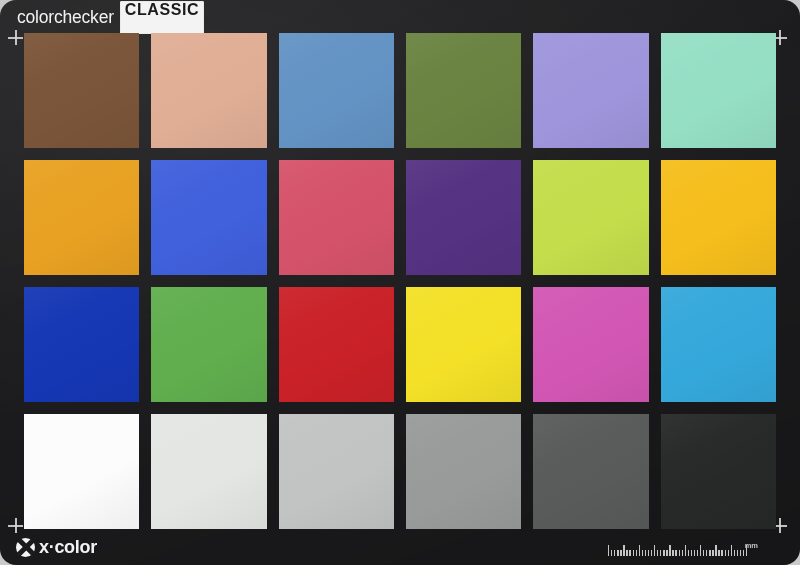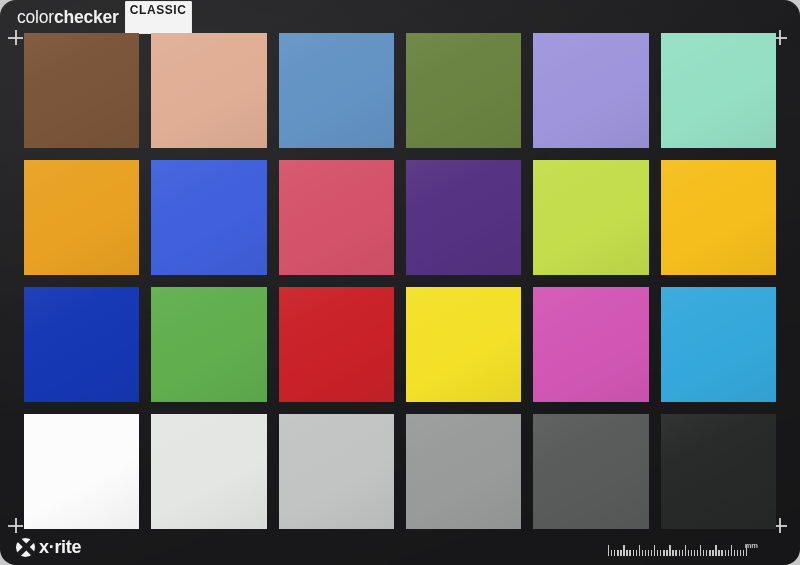--- a/index.html
+++ b/index.html
@@ -56,26 +56,26 @@
     height: 20px;
     white-space: nowrap;
   }
   .logo-word {
     color: #f2f2f2;
     font-size: 17.5px;
     line-height: 18px;
     letter-spacing: -0.2px;
   }
   .logo-word .thin { font-weight: 400; }
-  .logo-word .bold { font-weight: 700; text-align: right; }
+  .logo-word .bold { font-weight: 400; text-align: right; }
   .logo-classic {
     margin-left: 6px;
     background: #f3f3f3;
     color: #1b1b1d;
-    font-size: 12px;
+    font-size: 16px;
     font-weight: 700;
     letter-spacing: 0.6px;
     line-height: 12px;
     padding: 2px 4px 17px 4px;
     border: 1px solid #e9e9e9;
     border-radius: 1px;
   }
 
   
   .cross {
@@ -286,21 +286,21 @@
         <div class="patch" title="neutral 3.5 #595b5b">
           <div class="patch-fill" style="background: rgb(89, 91, 91);"></div>
         </div>
         <div class="patch" title="black 2 #272828">
           <div class="patch-fill" style="background: rgb(39, 40, 40);"></div>
         </div>
       </div>
 
     <div class="xrite">
       <span class="xrite-badge"></span>
-      <span class="xrite-text">x·rite</span>
+      <span class="xrite-text">x·color</span>
     </div>
 
     <div class="ruler">
       <div class="ruler-ticks" id="ruler-ticks">
           <div class="tick major" style="left: 0px; background: rgb(214, 214, 214);"></div>
           <div class="tick minor" style="left: 3.06667px; background: rgb(214, 214, 214);"></div>
           <div class="tick minor" style="left: 6.13333px; background: rgb(214, 214, 214);"></div>
           <div class="tick minor" style="left: 9.2px; background: rgb(214, 214, 214);"></div>
           <div class="tick minor" style="left: 12.2667px; background: rgb(214, 214, 214);"></div>
           <div class="tick major" style="left: 15.3333px; background: rgb(214, 214, 214);"></div>

